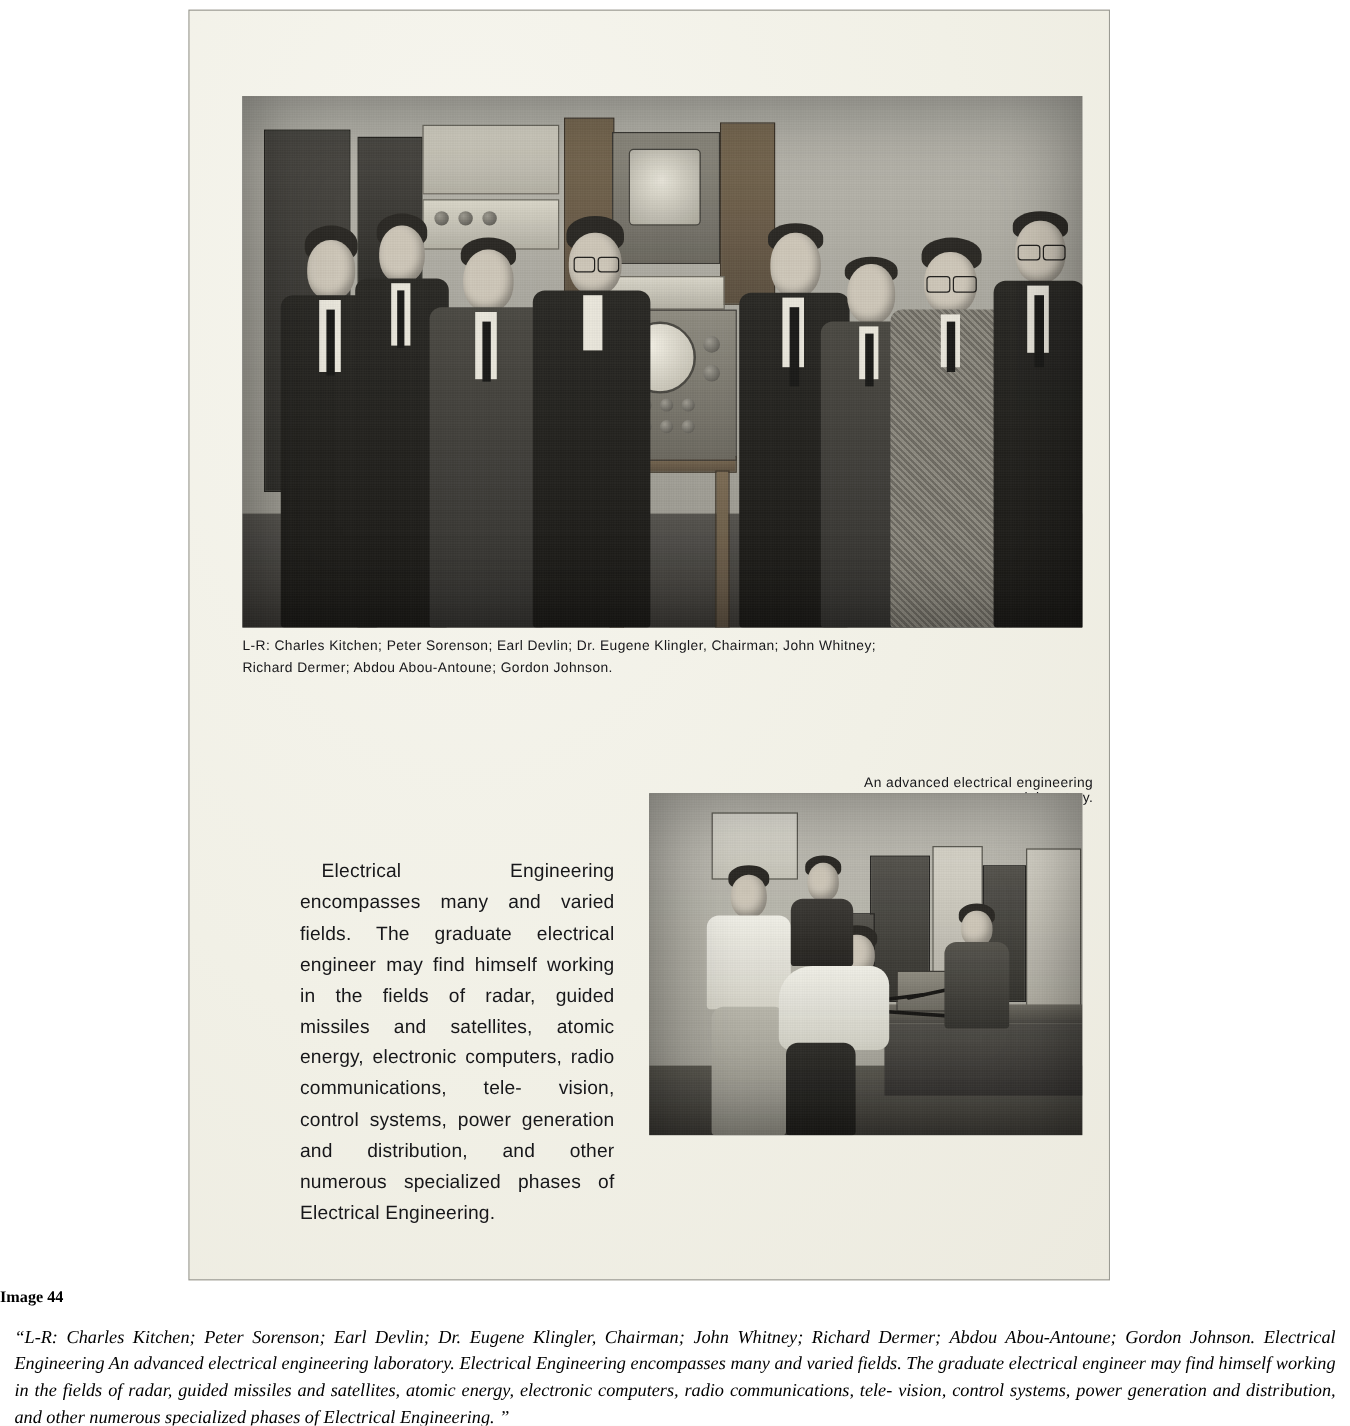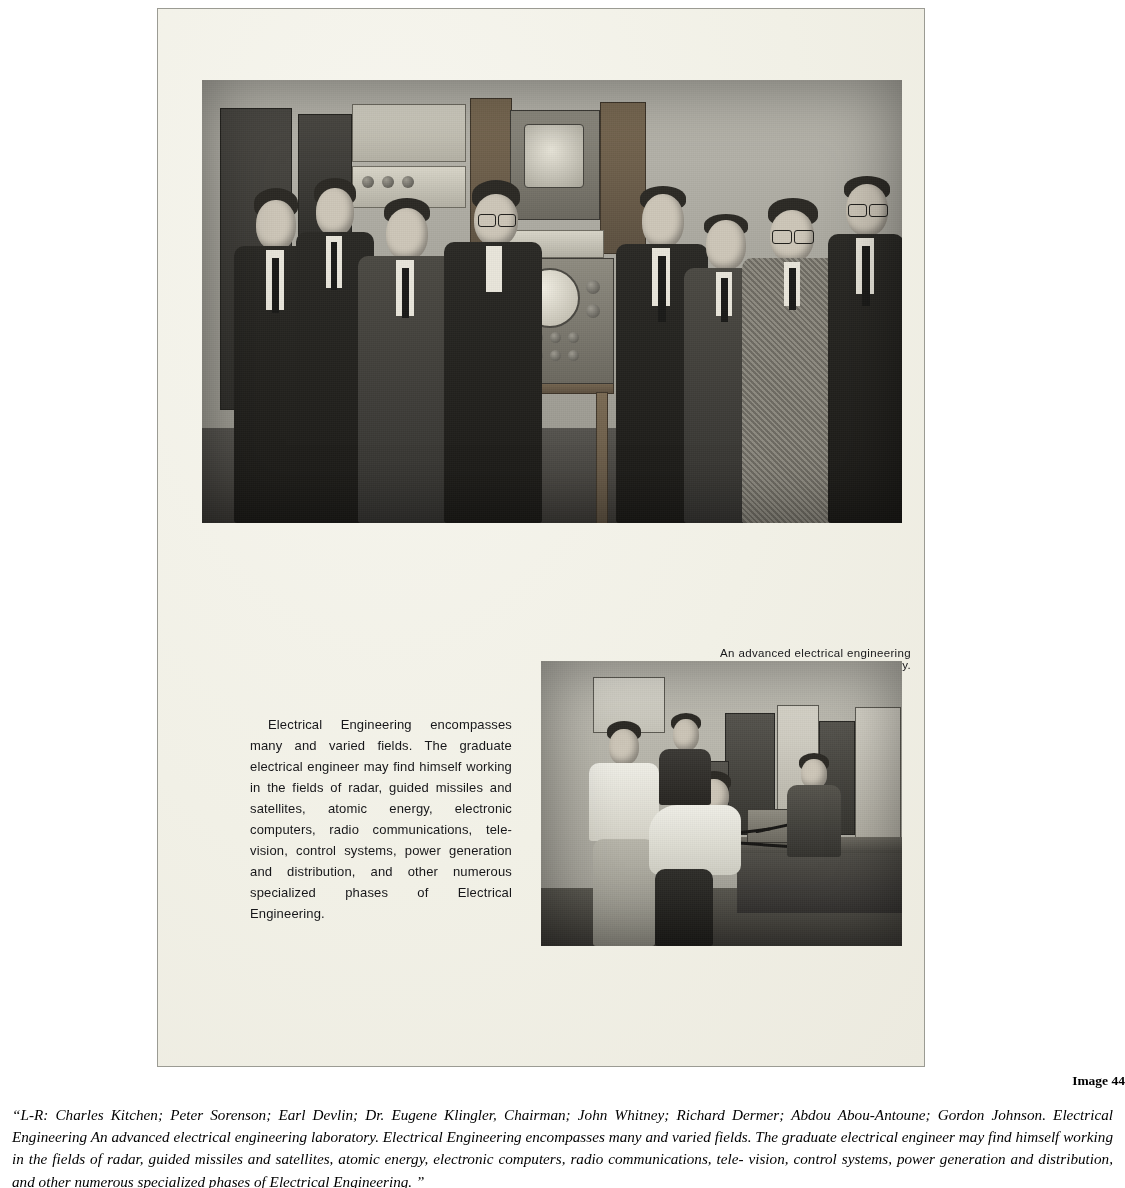--- a/index.html
+++ b/index.html
@@ -84,35 +84,35 @@
     font-size: 11.5px;
     letter-spacing: 0.35px;
     color: #17171a;
   }
   .body-col {
     position: absolute;
     left: 92px;
     top: 705px;
     width: 262px;
     font-family: "Liberation Sans", sans-serif;
-    font-size: 13px;
+    font-size: 16px;
     line-height: 1.62;
     letter-spacing: 0.15px;
     color: #17171a;
     text-align: justify;
     text-indent: 18px;
   }
 
   
   .fig-label {
     position: absolute;
     left: 0;
     top: 1073px;
     width: 1125px;
-    text-align: right;
+    text-align: left;
     font-family: "Liberation Serif", serif;
     font-weight: bold;
     font-size: 13.5px;
     color: #000;
   }
   .transcript {
     position: absolute;
     left: 12px;
     top: 1104px;
     width: 1101px;
@@ -263,20 +263,21 @@
       <div class="glasses" style="left:41px; top:28px; width:17px; height:11px;"></div>
       <div class="body suit-d" style="left:0; top:58px; width:76px; height:289px;"></div>
       <div class="shirt" style="left:28px; top:62px; width:18px; height:56px;"></div>
       <div class="tie" style="left:34px; top:70px; width:8px;  height:60px;"></div>
     </div>
 
     <div class="grain"></div>
     <div class="vign"></div>
   </div>
 
+  <div class="cap-top">L-R: Charles Kitchen; Peter Sorenson; Earl Devlin; Dr. Eugene Klingler, Chairman; John Whitney; Richard Dermer; Abdou Abou-Antoune; Gordon Johnson.</div>
 
 
   <div class="cap-right">An advanced electrical engineering laboratory.</div>
 
   <div class="body-col">Electrical Engineering encompasses many and varied fields. The graduate electrical engineer may find himself working in the fields of radar, guided missiles and satellites, atomic energy, electronic computers, radio communications, tele- vision, control systems, power generation and distribution, and other numerous specialized phases of Electrical Engineering.</div>
 
   <div class="photo-bottom">
     <div class="bg-wall" style="background:linear-gradient(180deg,#c3c1b7 0%,#aeaca2 60%,#9a988f 100%);"></div>
     <div class="floor" style="height:58px; background:linear-gradient(180deg,#59574f,#3c3a35);"></div>
 

